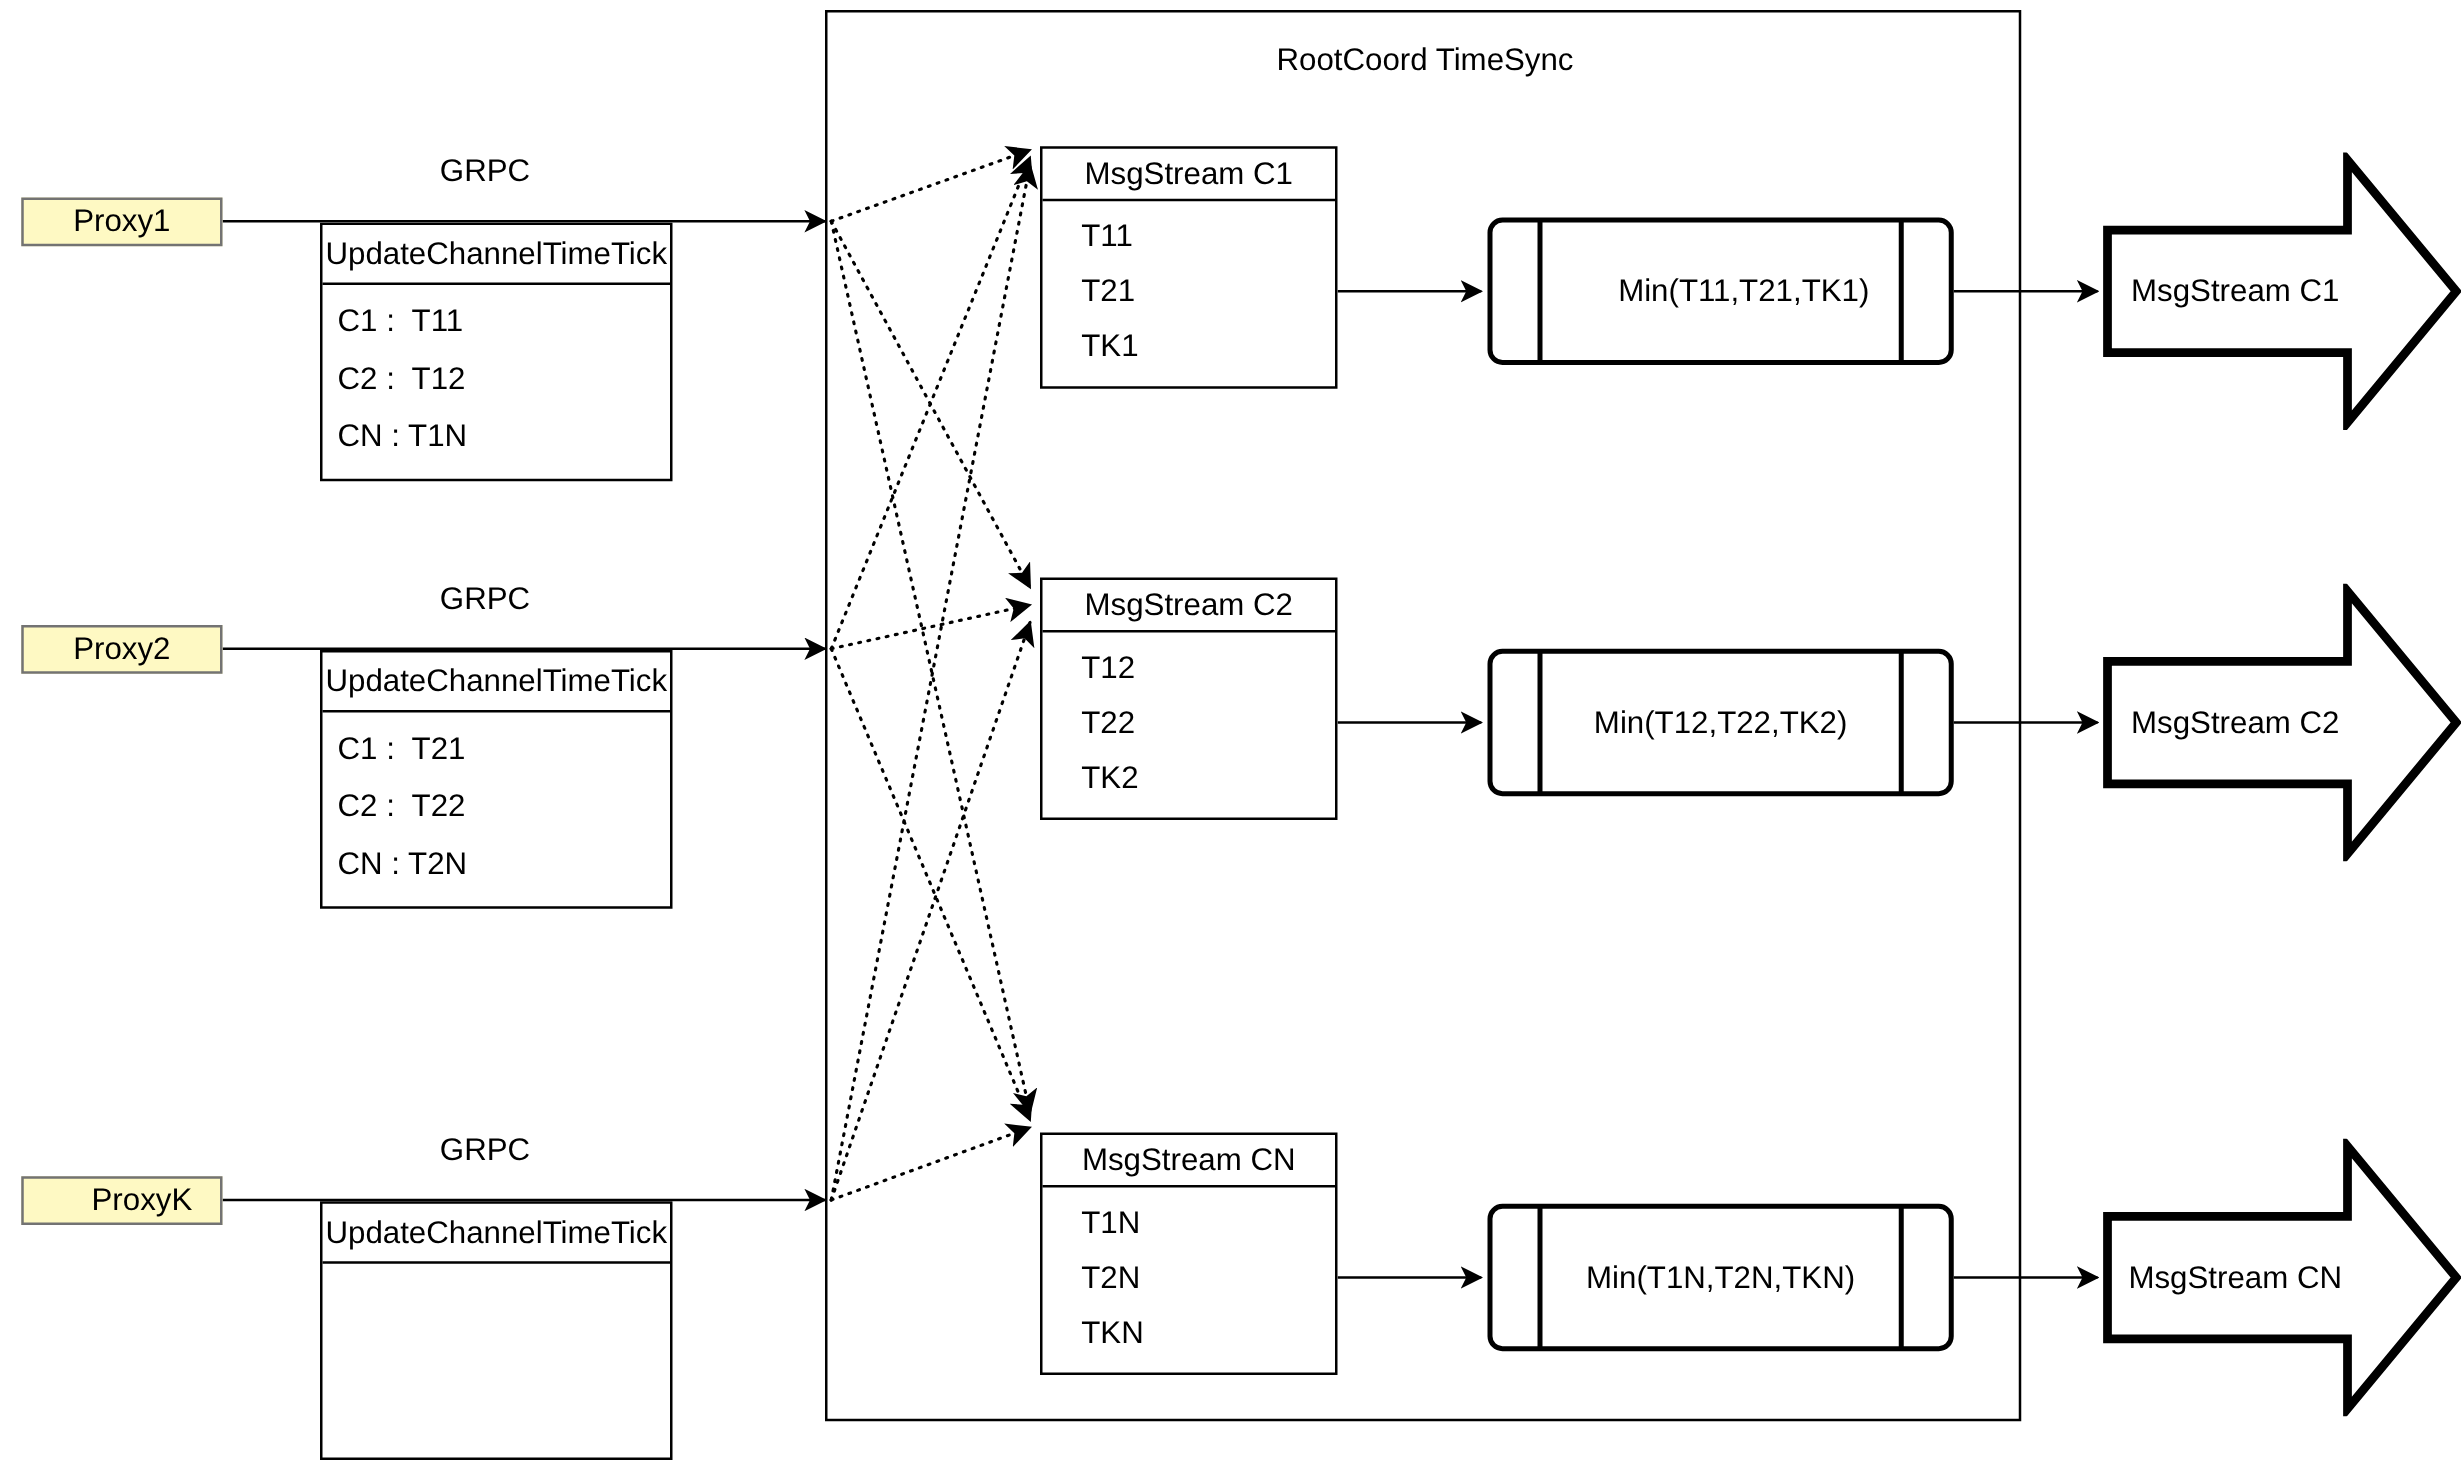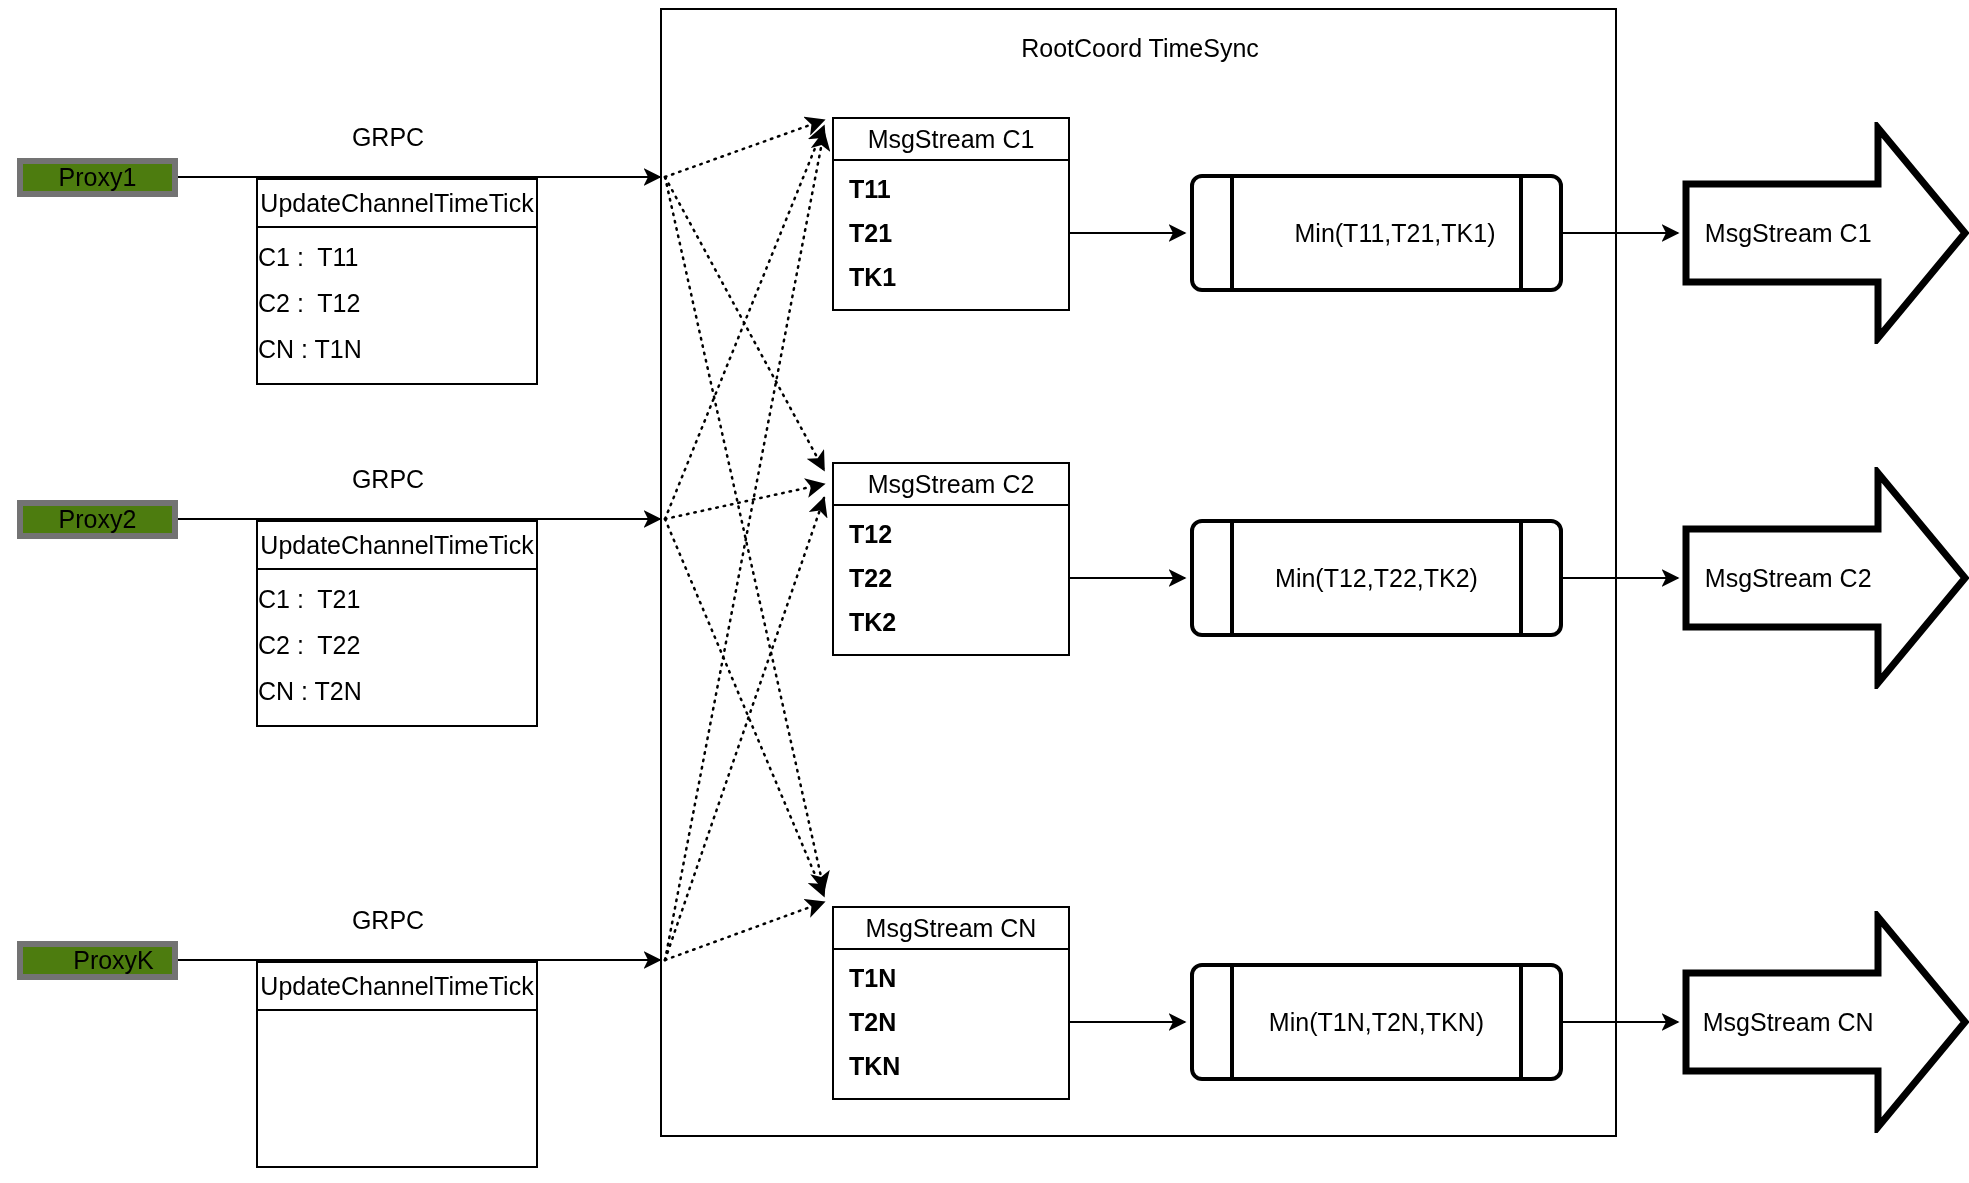--- a/index.html
+++ b/index.html
@@ -23,22 +23,22 @@
     top: 0;
     width: 1969px;
     height: 1183px;
     pointer-events: none;
   }
 
   
   .box {
     position: absolute;
     box-sizing: border-box;
-    border: 6px solid #737373;
-    background: #4d7c0f;
+    border: 2px solid #737373;
+    background: #fef9c3;
   }
 
   .proxy-box {
     display: flex;
     align-items: center;
     justify-content: center;
     font-size: 25px;
     line-height: 1;
   }
 
@@ -63,25 +63,26 @@
   .tbl-body {
     flex: 1 1 auto;
     display: flex;
     flex-direction: column;
     justify-content: space-around;
     box-sizing: border-box;
     padding: 6px 0 10px 0;
   }
   .tbl-row {
     font-size: 25px;
+    padding-left: 12px;
     white-space: pre;
   }
 
   
-  .ms-body .tbl-row { padding-left: 15px; font-weight: bold; }
+  .ms-body .tbl-row { padding-left: 31px; }
 
   
   .proc {
     position: absolute;
     box-sizing: border-box;
     border: 4px solid #000;
     border-radius: 12px;
     background: #fff;
     display: flex;
     align-items: center;

